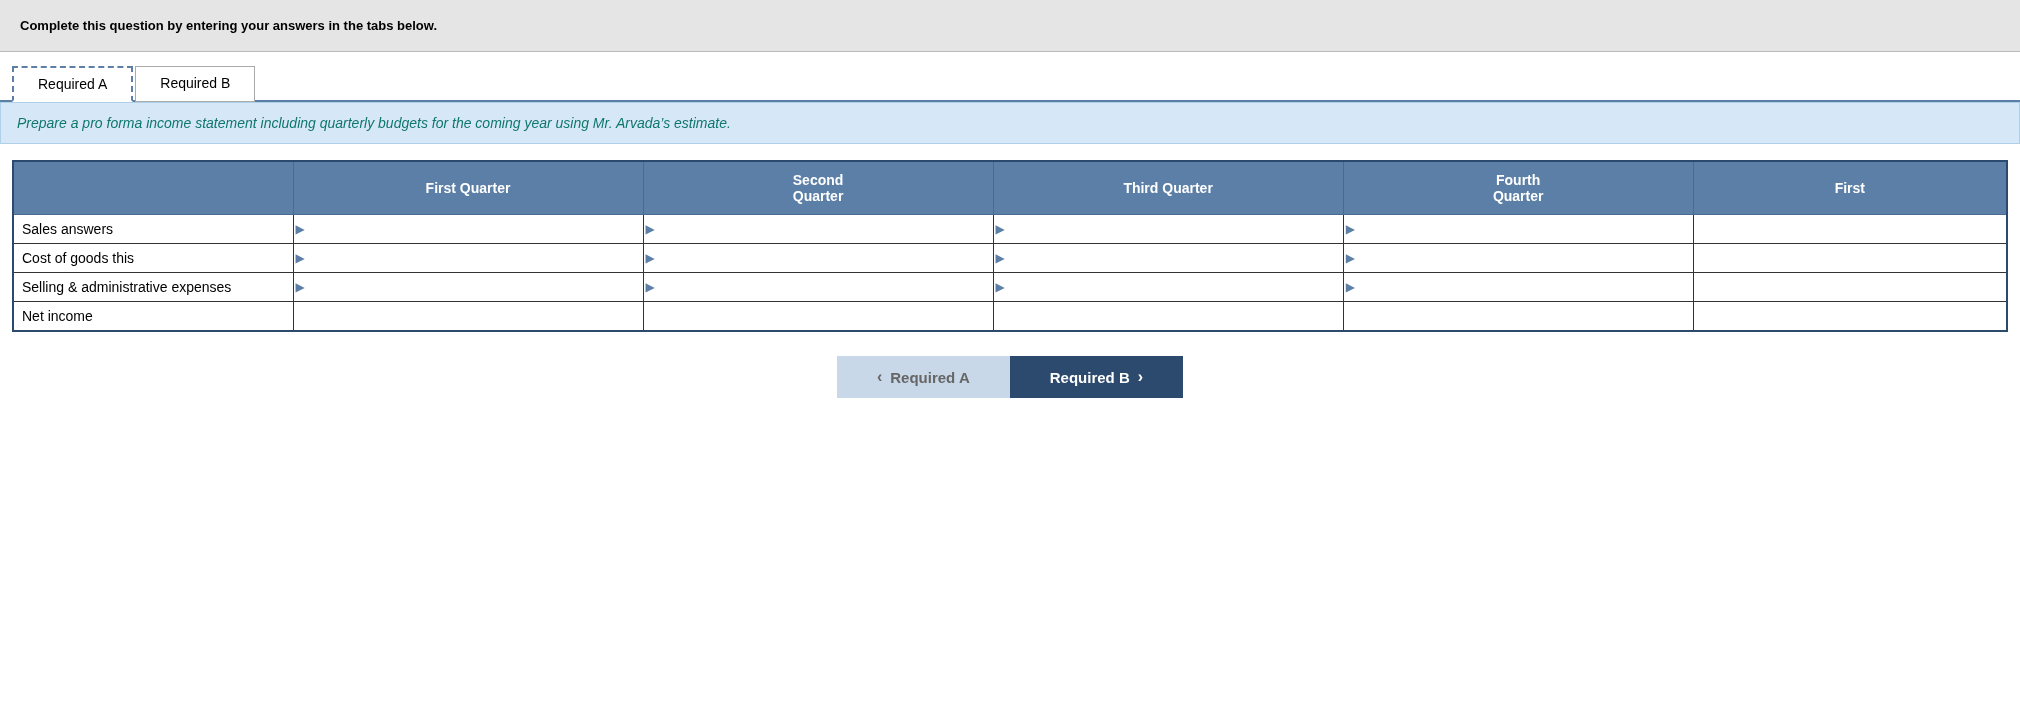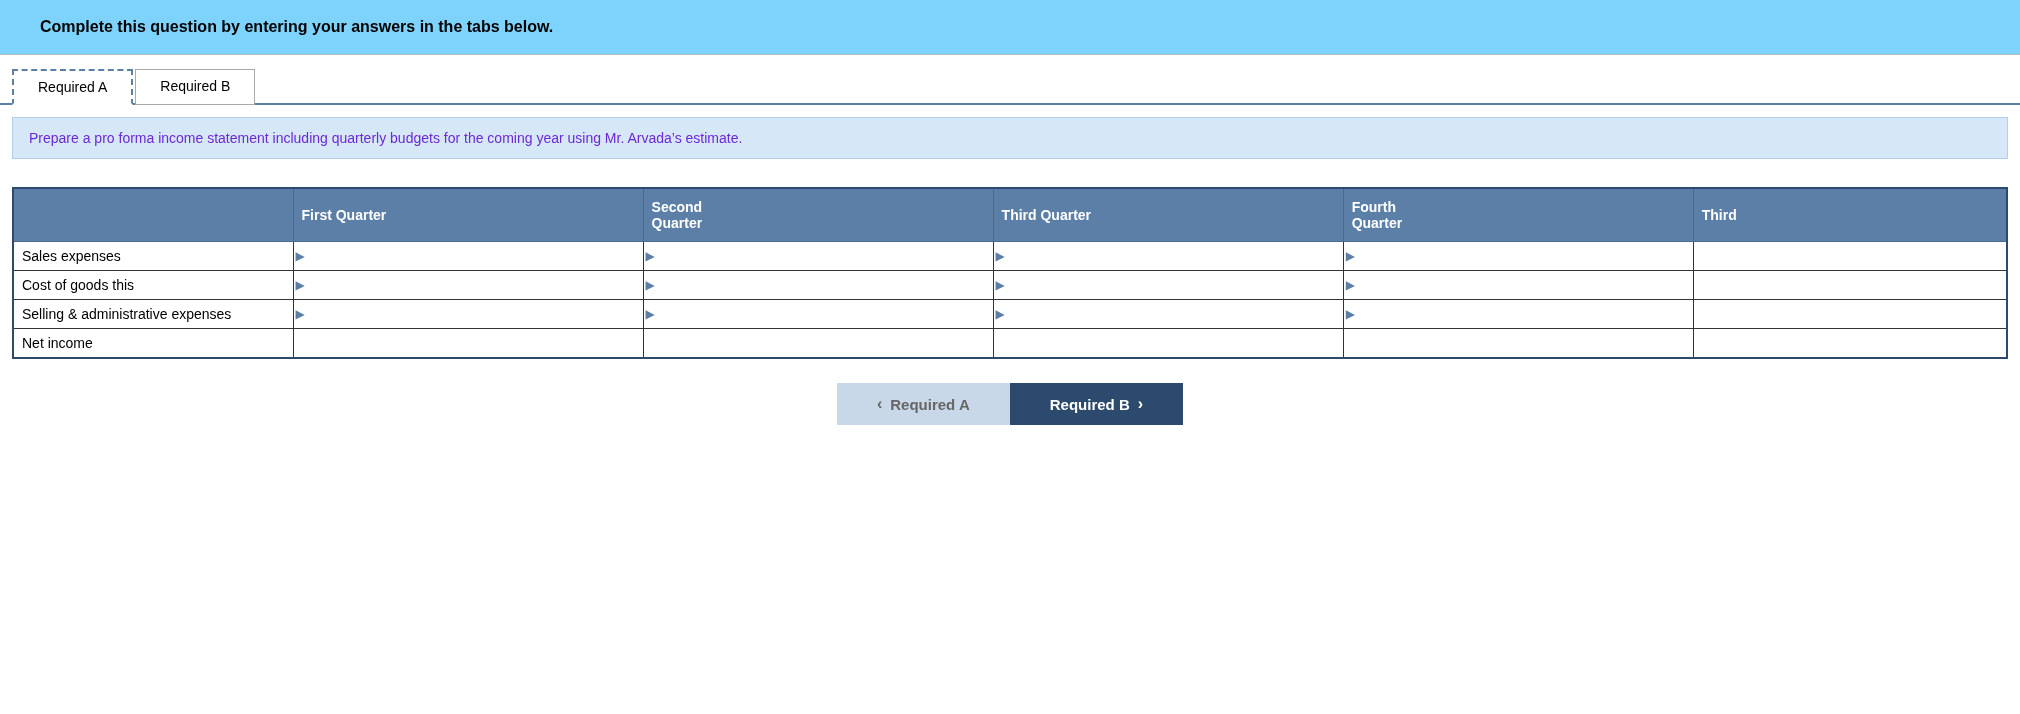--- a/index.html
+++ b/index.html
@@ -5,24 +5,24 @@
     * { box-sizing: border-box; margin: 0; padding: 0; }
     body {
       font-family: Arial, sans-serif;
       font-size: 14px;
       background: #fff;
       width: 2020px;
       min-height: 714px;
     }
 
     .header-bar {
-      background: #7dd3fc;
-      padding: 18px 40px;
+      background: #e5e5e5;
+      padding: 18px 20px;
       font-weight: bold;
-      font-size: 16px;
+      font-size: 13px;
       border-bottom: 1px solid #bbb;
     }
 
     .tabs-row {
       display: flex;
       padding: 12px 0 0 12px;
       border-bottom: 2px solid #5b7fa6;
       margin-bottom: 0;
     }
 
@@ -48,44 +48,45 @@
     .tab.inactive {
       border: 1px solid #aaa;
       background: #fff;
       border-bottom: 1px solid #aaa;
     }
 
     .instruction-bar {
       background: #d6e8f7;
       border: 1px solid #b0cfe8;
       padding: 12px 16px;
-      margin: 12px;
-      font-size: 14px;
-      color: #6d28d9;
+      margin: 0;
+      font-size: 14px;
+      color: #0f766e;
+      font-style: italic;
     }
 
     .table-container {
       padding: 16px 0 0 0;
       margin: 0 12px;
     }
 
     table {
       width: 100%;
       border-collapse: collapse;
       border: 2px solid #2c4a6e;
     }
 
     thead tr {
       background: #5b7fa6;
     }
 
     thead th {
       color: #fff;
       font-weight: bold;
-      text-align: left;
+      text-align: center;
       padding: 10px 8px;
       border: 1px solid #4a6a90;
       font-size: 14px;
     }
 
     thead th.row-label-header {
       background: #5b7fa6;
       width: 280px;
     }
 
@@ -181,26 +182,26 @@
 
 <div class="table-container">
   <table>
     <thead>
       <tr>
         <th class="row-label-header"></th>
         <th>First Quarter</th>
         <th>Second<br>Quarter</th>
         <th>Third Quarter</th>
         <th>Fourth<br>Quarter</th>
-        <th>Third</th>
+        <th>First</th>
       </tr>
     </thead>
     <tbody id="table-body">
     <tr>
-          <td class="row-label">Sales expenses</td>
+          <td class="row-label">Sales answers</td>
           <td class="input-cell">
             <div class="input-wrapper">
               <span class="arrow-indicator">▶</span>
               <input type="text" style="">
             </div>
           </td>
           <td class="input-cell">
             <div class="input-wrapper">
               <span class="arrow-indicator">▶</span>
               <input type="text" style="">

